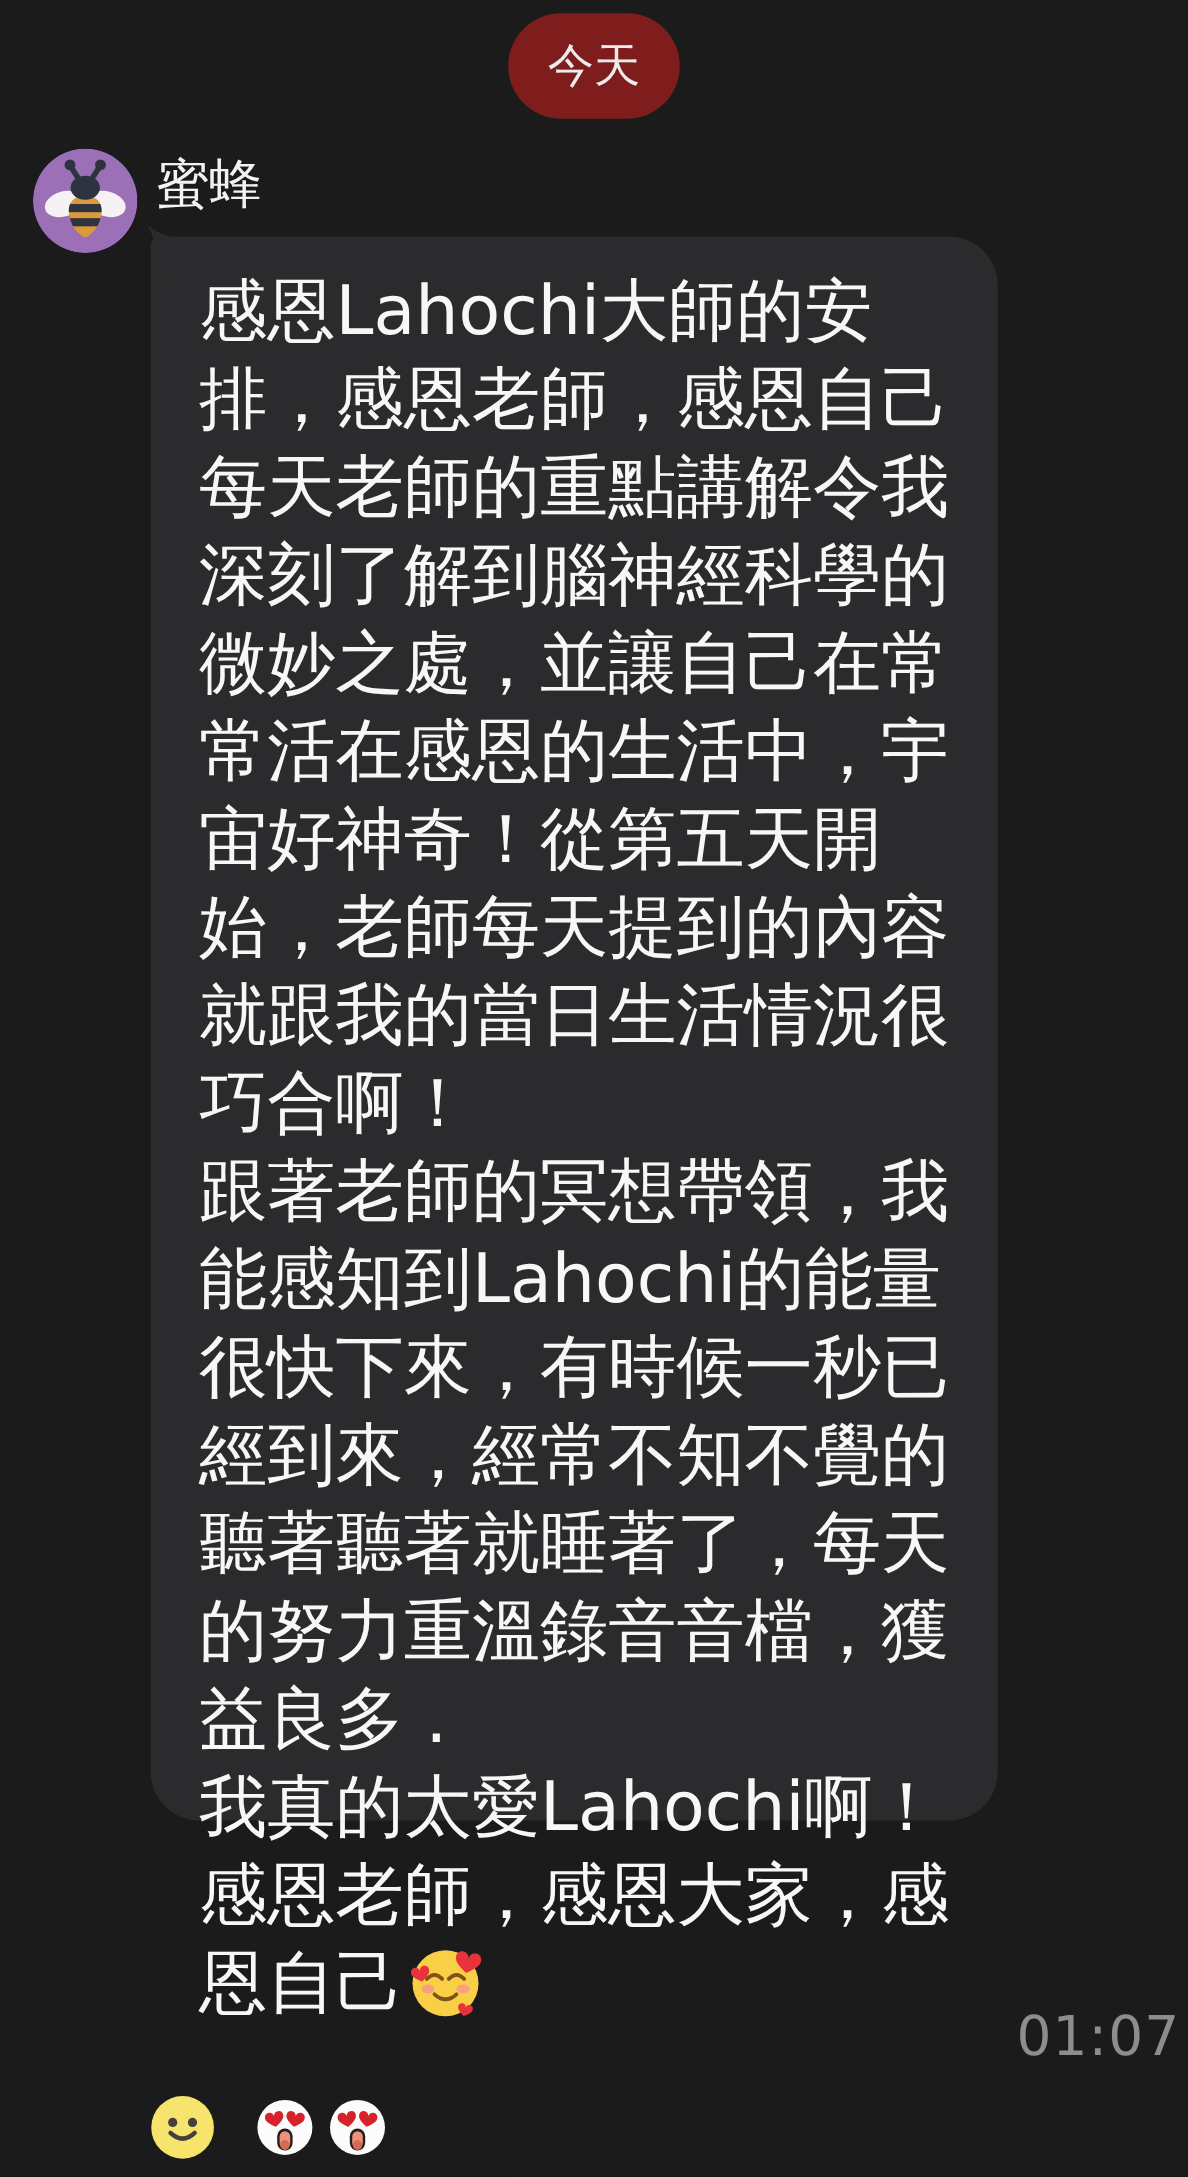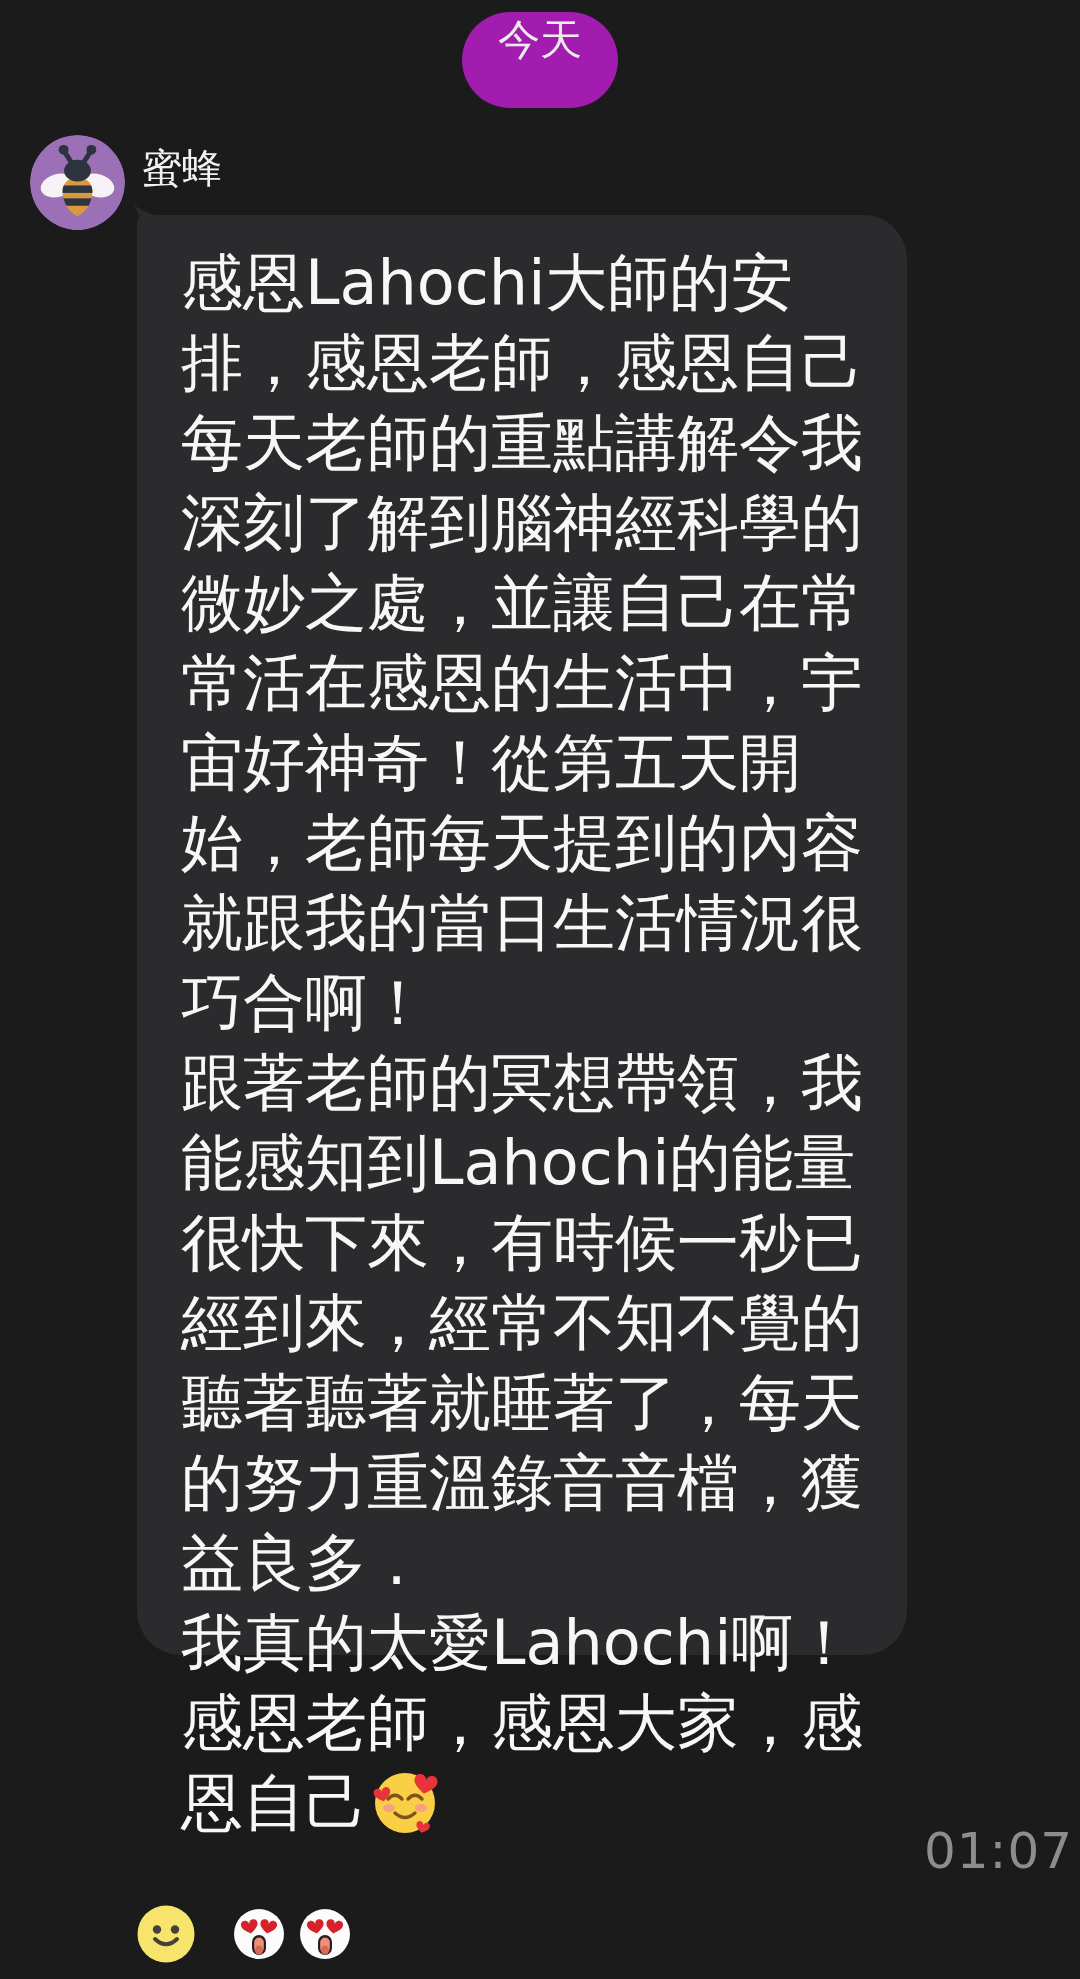--- a/index.html
+++ b/index.html
@@ -3,31 +3,31 @@
 <meta charset="utf-8">
 <style>
   html,body{margin:0;padding:0;background:#000;}
   .screen{
     position:relative;width:1080px;height:1979px;overflow:hidden;
     background:#1b1b1c;
     font-family:"DejaVu Sans","Liberation Sans",sans-serif;
   }
   .date-pill{
     position:absolute;left:462px;top:12px;width:156px;height:96px;
-    background:#a21caf;border-radius:48px;
-    display:flex;align-items:flex-start;justify-content:center;
+    background:#7f1d1d;border-radius:48px;
+    display:flex;align-items:center;justify-content:center;
   }
   .date-pill span{color:#ececec;font-size:42px;}
   .avatar{
     position:absolute;left:30px;top:135px;width:95px;height:95px;border-radius:50%;
     overflow:hidden;
   }
   .sender-name{
     position:absolute;left:142px;top:144px;
-    color:#f2f2f2;font-size:40px;line-height:48px;
+    color:#f2f2f2;font-size:48px;line-height:48px;
   }
   .bubble{
     position:absolute;left:137px;top:215px;width:770px;height:1440px;
     background:#2b2b2d;border-radius:8px 44px 44px 44px;
     box-sizing:border-box;padding:28px 26px 30px 44px;
   }
   .bubble-tail{
     position:absolute;left:-5px;top:-10px;width:50px;height:50px;
   }
   .msg-text{

